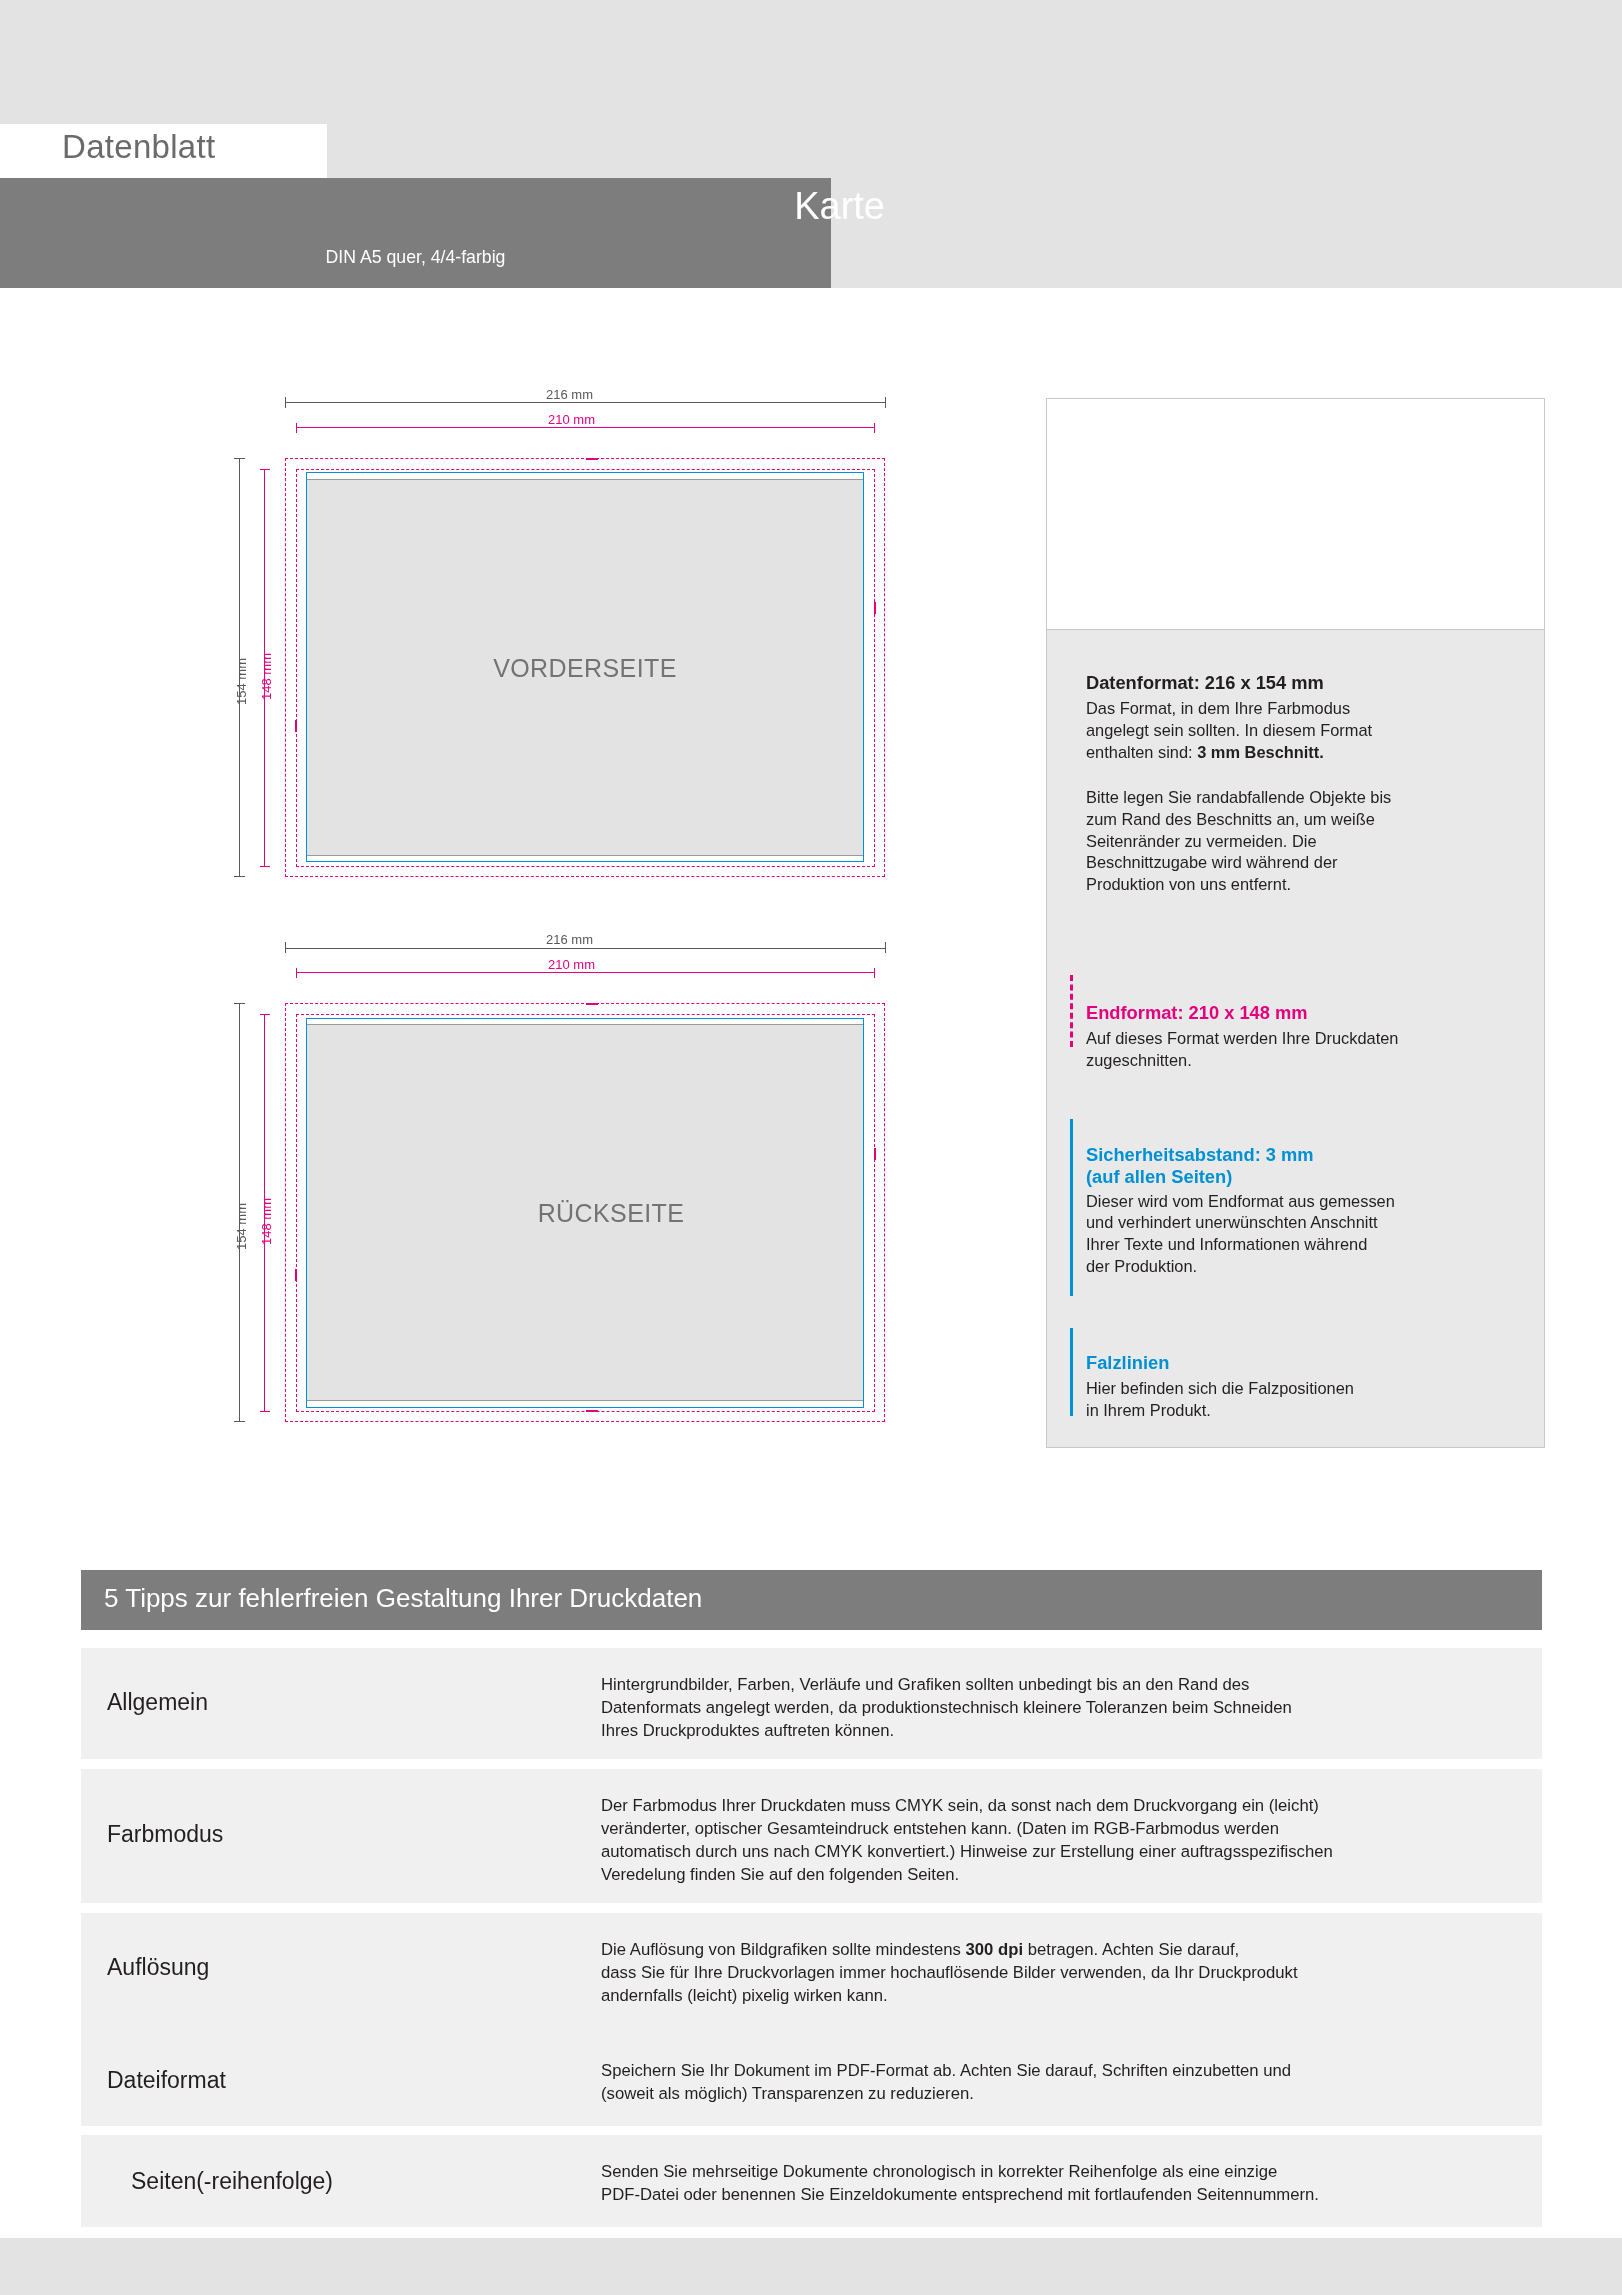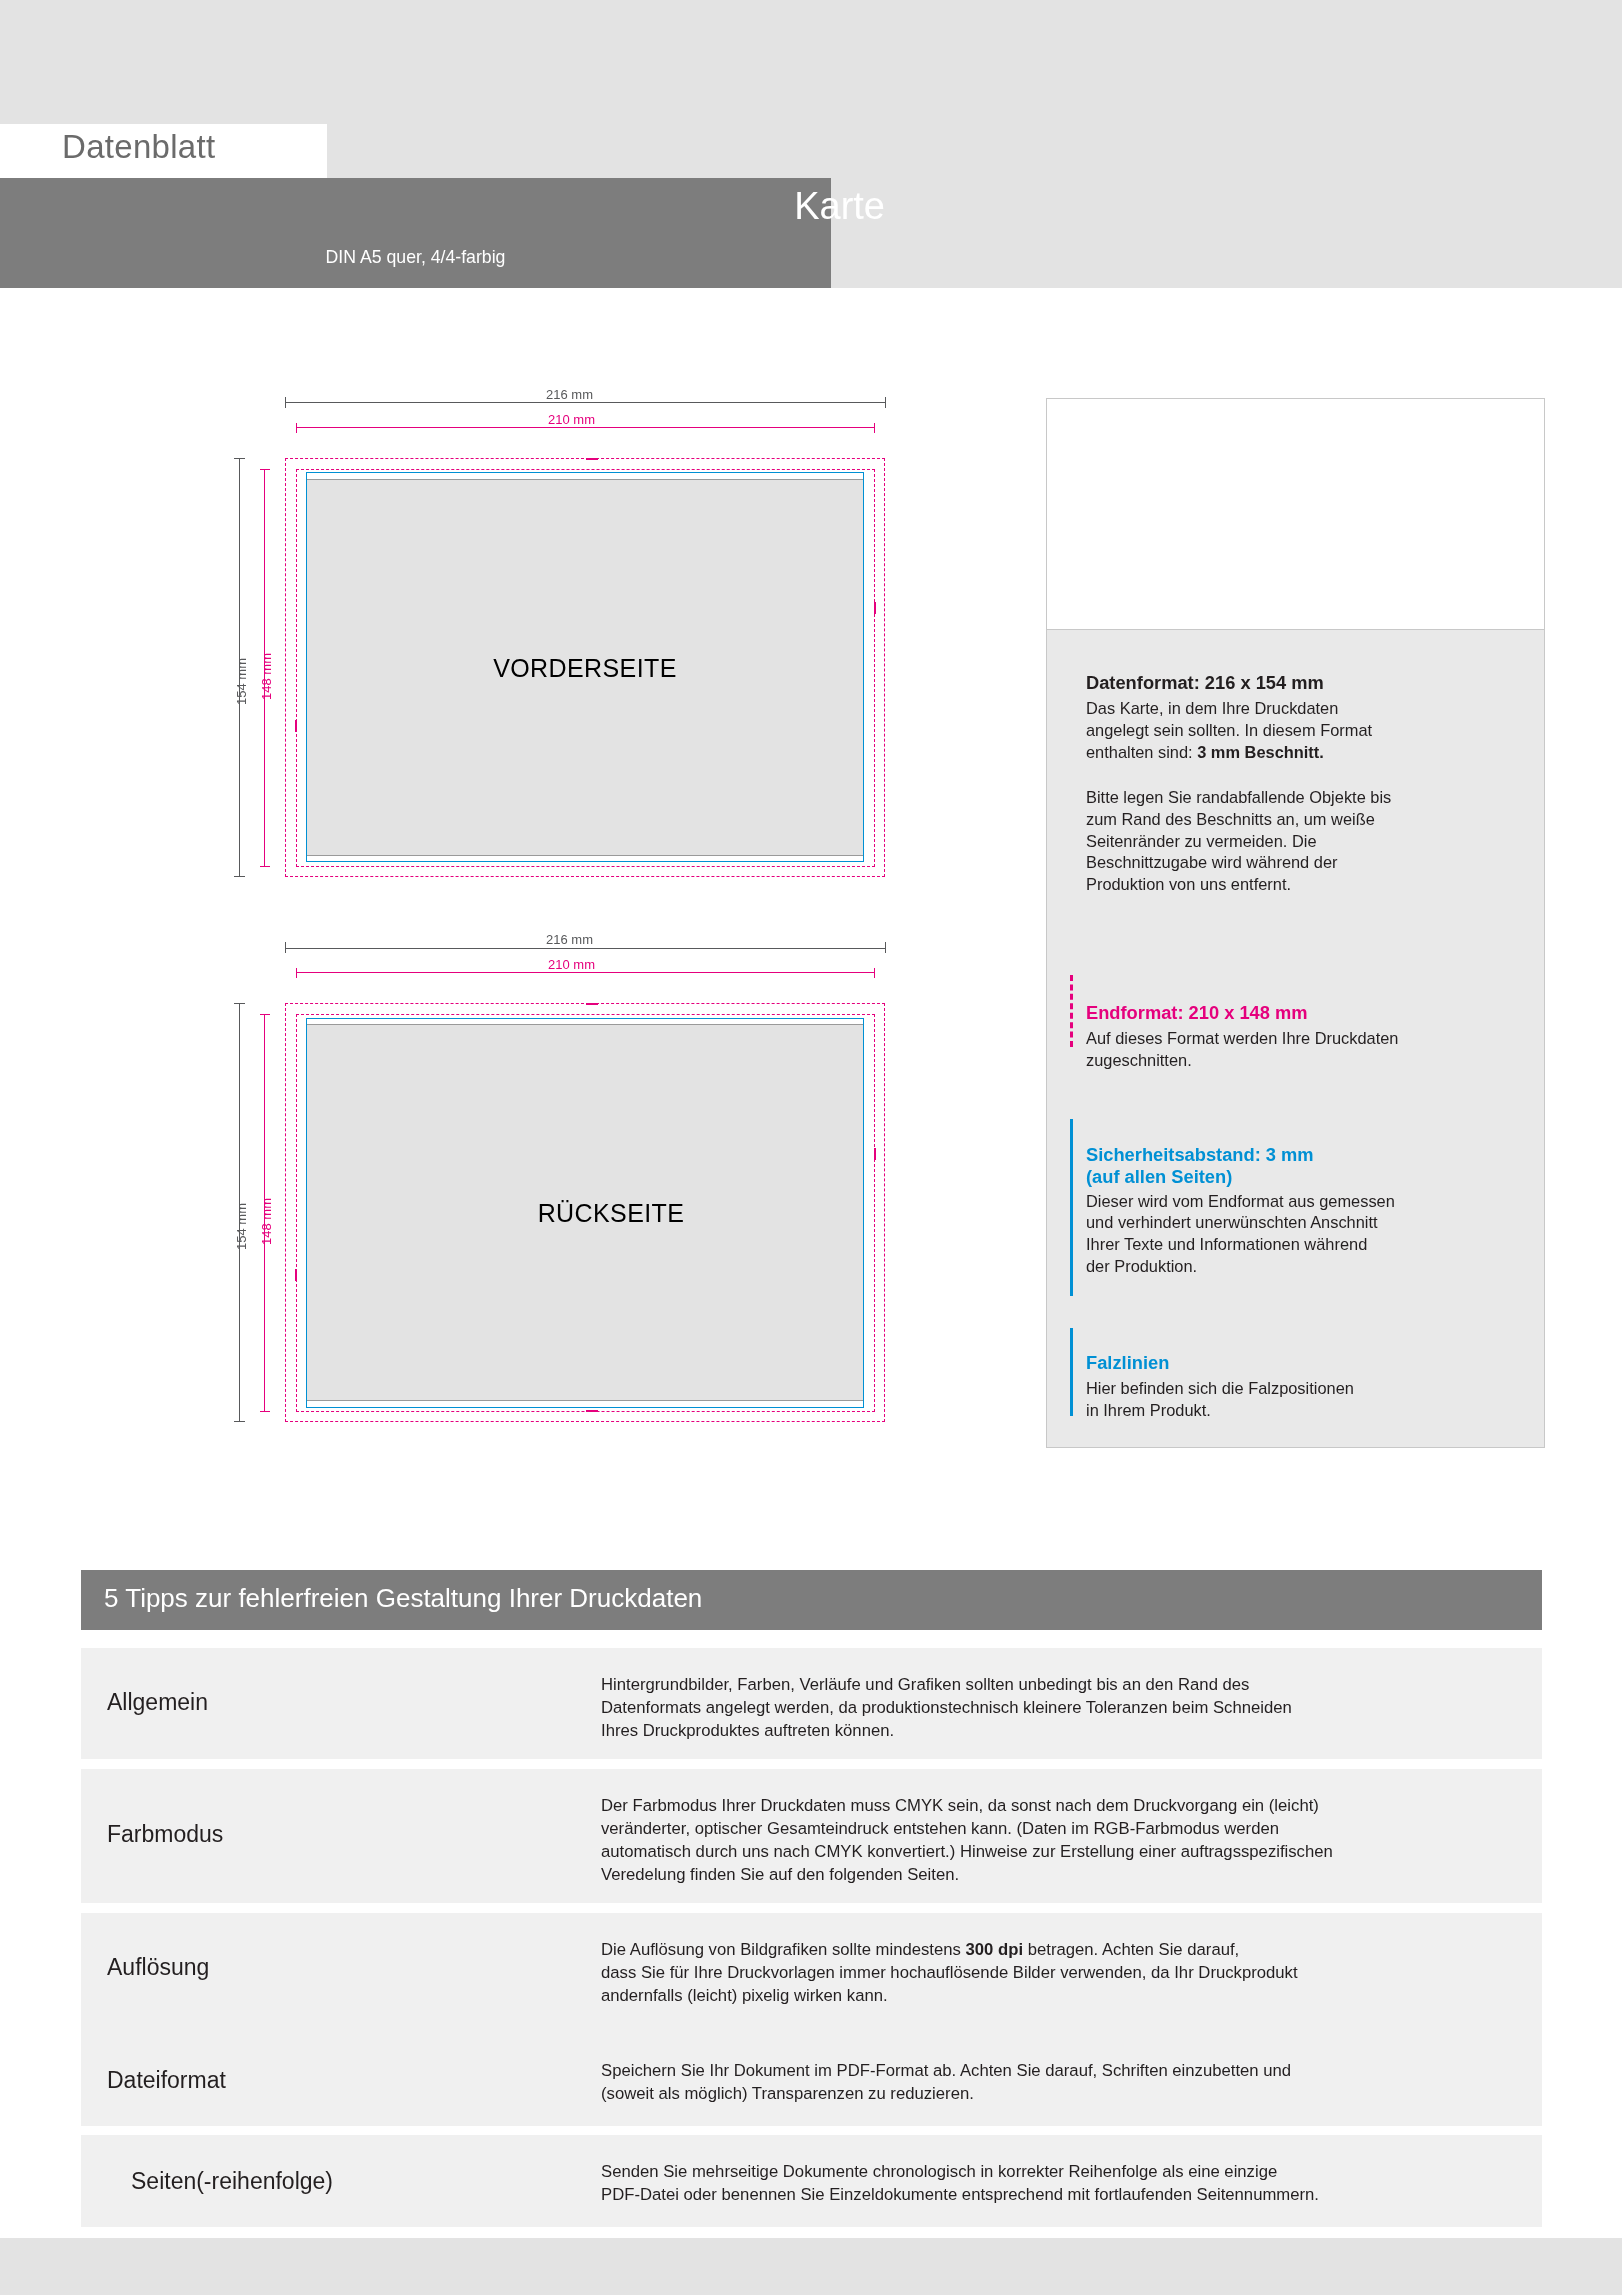--- a/index.html
+++ b/index.html
@@ -80,21 +80,21 @@
   .dg-safety {           
     position: absolute;
     border: 1.3px solid #0090d4;
     box-sizing: border-box;
   }
   .dg-label {
     position: absolute;
     width: 100%;
     text-align: center;
     font-size: 25px;
-    color: #000000;
+    color: #737373;
     letter-spacing: 0.4px;
   }
 
   .dim-line-h, .dim-line-v {
     position: absolute;
     background: #58595b;
   }
   .dim-line-h { height: 0.7px; }
   .dim-line-v { width: 0.7px; }
   .dim-line-h.pink, .dim-line-v.pink { background: #e5007d; }
@@ -291,21 +291,21 @@
 
 <div class="legend-box"></div>
 <div class="legend-imgbox">
   
   
 </div>
 
 <div class="legend-sec" style="top:648px;">
   <div class="legend-title">Datenformat: 216 x 154 mm</div>
   <div class="legend-text" style="margin-top:3.9px;">
-    <div>Das Karte, in dem Ihre Druckdaten</div>
+    <div>Das Format, in dem Ihre Farbmodus</div>
     <div>angelegt sein sollten. In diesem Format</div>
     <div>
       <span>enthalten sind: </span><b>3 mm Beschnitt.</b>
     </div>
   </div>
   <div class="legend-text" style="margin-top:23.6px;">
     <div>Bitte legen Sie randabfallende Objekte bis</div>
     <div>zum Rand des Beschnitts an, um weiße</div>
     <div>Seitenränder zu vermeiden. Die</div>
     <div>Beschnittzugabe wird während der</div>

